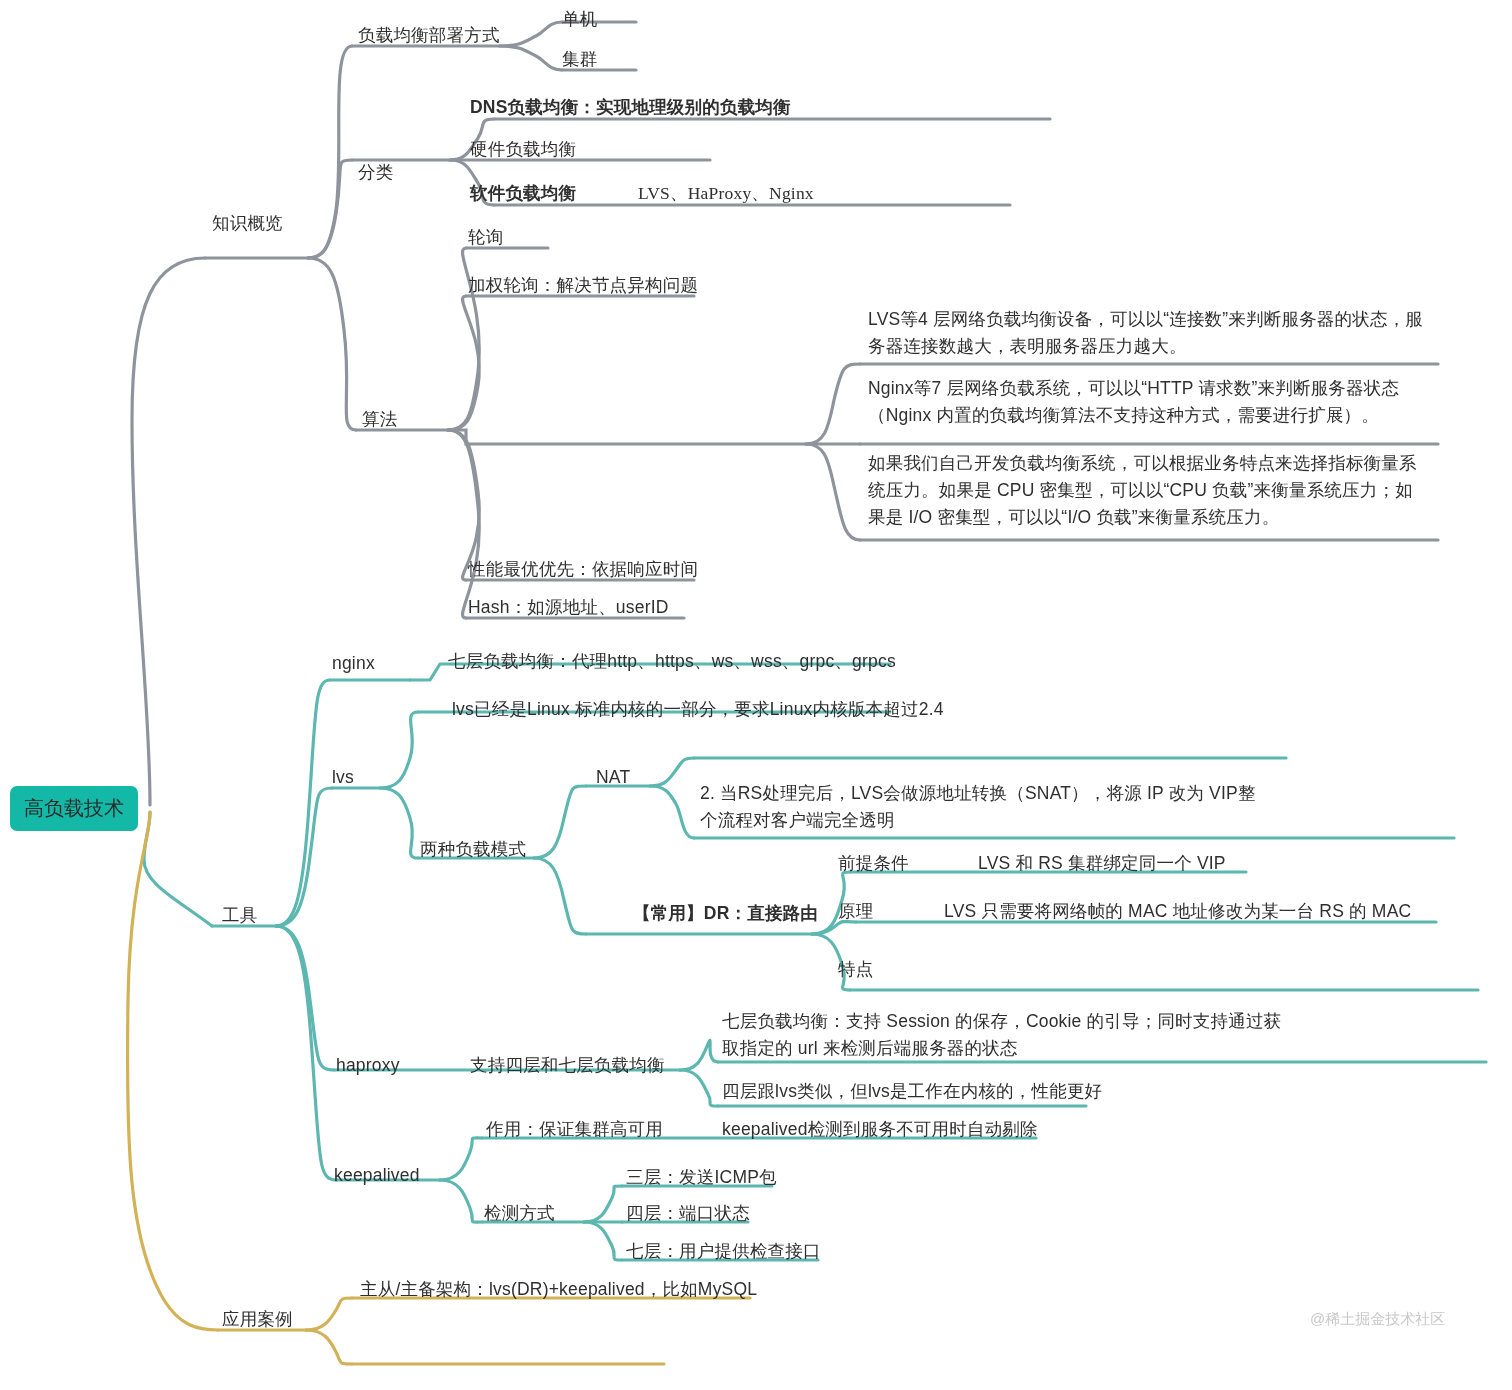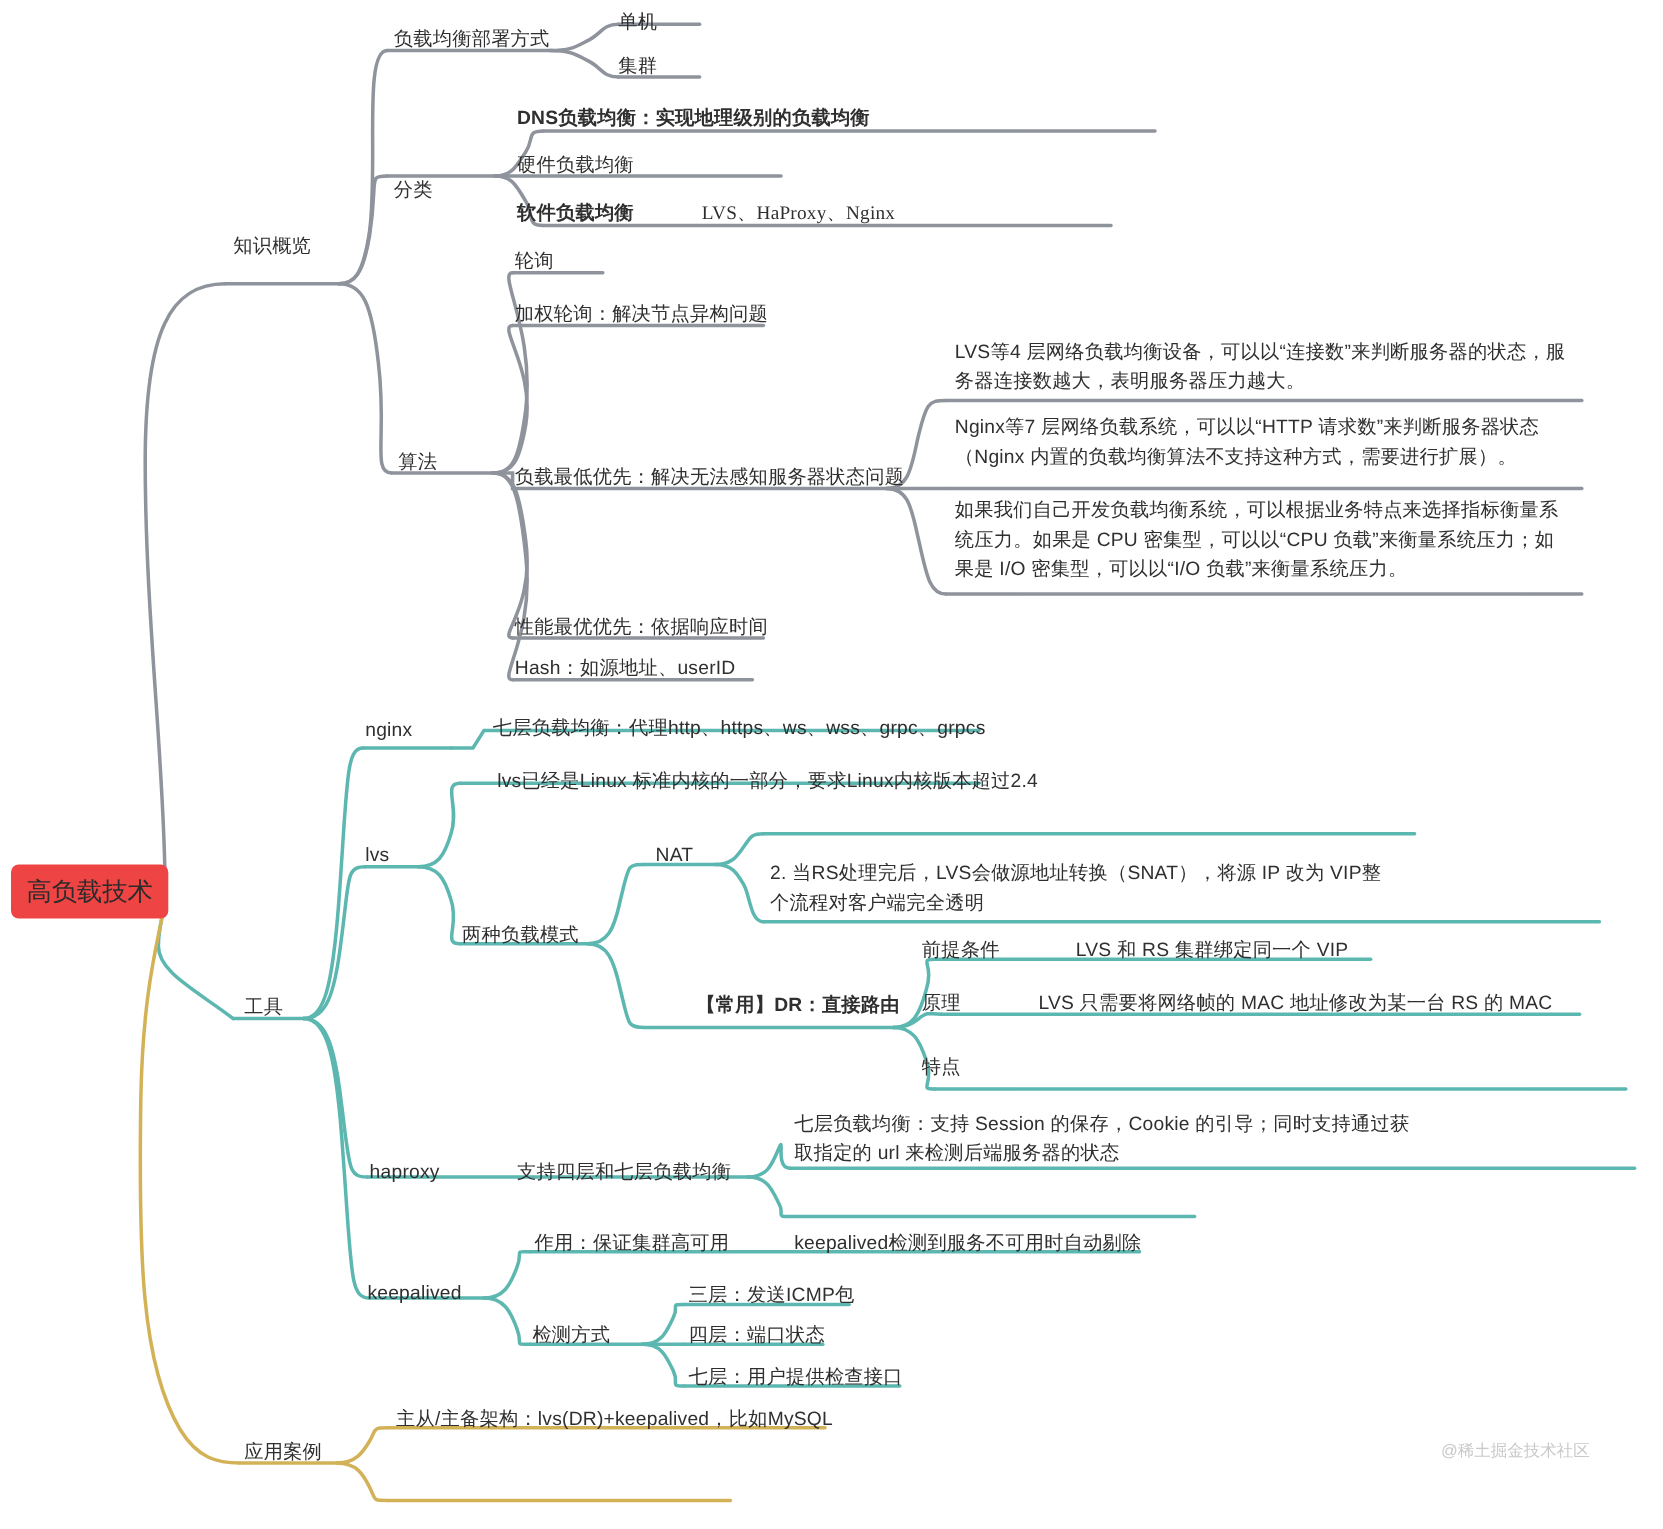--- a/index.html
+++ b/index.html
@@ -3,22 +3,22 @@
 <meta charset="utf-8">
 <style>
   html,body{margin:0;padding:0;background:#ffffff;}
   body{font-family:"Liberation Sans","DejaVu Sans",sans-serif;}
   #stage{position:relative;width:1512px;height:1390px;background:#fff;overflow:hidden;}
   svg#links{position:absolute;left:0;top:0;width:1512px;height:1390px;}
   .node{position:absolute;white-space:nowrap;color:#2f2f2f;font-size:17.5px;line-height:1.55;
         letter-spacing:.2px;}
   .node.b{font-weight:bold;}
   .node.wrap{white-space:normal;}
-  .root{position:absolute;background:#ef4444;border-radius:7px;padding:9px 14px;
-        font-size:23px;color:#2b2b2b;white-space:nowrap;}
+  .root{position:absolute;background:#14b8a6;border-radius:7px;padding:9px 14px;
+        font-size:20px;color:#2b2b2b;white-space:nowrap;}
   .wm{position:absolute;color:#c9c9c9;font-size:15px;white-space:nowrap;}
 </style>
 </head>
 <body>
 
 <div id="stage">
 
   <svg id="links" viewBox="0 0 1512 1390">
     <g fill="none" stroke-linecap="round" stroke-width="3.2">
 
@@ -151,21 +151,20 @@
 
   <div class="node" style="left:358px;top:136px;margin-top:23px;">分类</div>
   <div class="node b" style="left:470px;top:94px;">DNS负载均衡：实现地理级别的负载均衡</div>
   <div class="node" style="left:470px;top:136px;">硬件负载均衡</div>
   <div class="node b" style="left:470px;top:180px;">软件负载均衡</div>
   <div class="node" style="left:638px;top:180px;font-family:Liberation Serif, serif;">LVS、HaProxy、Nginx</div>
 
   <div class="node" style="left:362px;top:406px;">算法</div>
   <div class="node" style="left:468px;top:224px;">轮询</div>
   <div class="node" style="left:468px;top:272px;">加权轮询：解决节点异构问题</div>
-  <div class="node" style="left:468px;top:420px;">负载最低优先：解决无法感知服务器状态问题</div>
   <div class="node" style="left:468px;top:556px;">性能最优优先：依据响应时间</div>
   <div class="node" style="left:468px;top:594px;">Hash：如源地址、userID</div>
 
   <div class="node wrap" style="left:868px;top:306px;width:560px;">LVS等4 层网络负载均衡设备，可以以“连接数”来判断服务器的状态，服务器连接数越大，表明服务器压力越大。</div>
   <div class="node wrap" style="left:868px;top:375px;width:565px;">Nginx等7 层网络负载系统，可以以“HTTP 请求数”来判断服务器状态（Nginx 内置的负载均衡算法不支持这种方式，需要进行扩展）。</div>
   <div class="node wrap" style="left:868px;top:450px;width:560px;">如果我们自己开发负载均衡系统，可以根据业务特点来选择指标衡量系统压力。如果是 CPU 密集型，可以以“CPU 负载”来衡量系统压力；如果是 I/O 密集型，可以以“I/O 负载”来衡量系统压力。</div>
 
   <div class="node" style="left:222px;top:902px;">工具</div>
 
   <div class="node" style="left:332px;top:650px;">nginx</div>
@@ -181,20 +180,21 @@
   <div class="node b" style="left:633px;top:900px;">【常用】DR：直接路由</div>
   <div class="node" style="left:838px;top:850px;">前提条件</div>
   <div class="node" style="left:978px;top:850px;">LVS 和 RS 集群绑定同一个 VIP</div>
   <div class="node" style="left:838px;top:898px;">原理</div>
   <div class="node" style="left:944px;top:898px;">LVS 只需要将网络帧的 MAC 地址修改为某一台 RS 的 MAC</div>
   <div class="node" style="left:838px;top:956px;">特点</div>
 
   <div class="node" style="left:336px;top:1052px;">haproxy</div>
   <div class="node" style="left:470px;top:1052px;">支持四层和七层负载均衡</div>
   <div class="node wrap" style="left:722px;top:1008px;width:560px;">七层负载均衡：支持 Session 的保存，Cookie 的引导；同时支持通过获取指定的 url 来检测后端服务器的状态</div>
+  <div class="node" style="left:722px;top:1078px;">四层跟lvs类似，但lvs是工作在内核的，性能更好</div>
 
   <div class="node" style="left:334px;top:1162px;">keepalived</div>
   <div class="node" style="left:486px;top:1116px;">作用：保证集群高可用</div>
   <div class="node" style="left:722px;top:1116px;">keepalived检测到服务不可用时自动剔除</div>
   <div class="node" style="left:484px;top:1200px;">检测方式</div>
   <div class="node" style="left:626px;top:1164px;">三层：发送ICMP包</div>
   <div class="node" style="left:626px;top:1200px;">四层：端口状态</div>
   <div class="node" style="left:626px;top:1238px;">七层：用户提供检查接口</div>
 
   <div class="node" style="left:222px;top:1306px;">应用案例</div>

